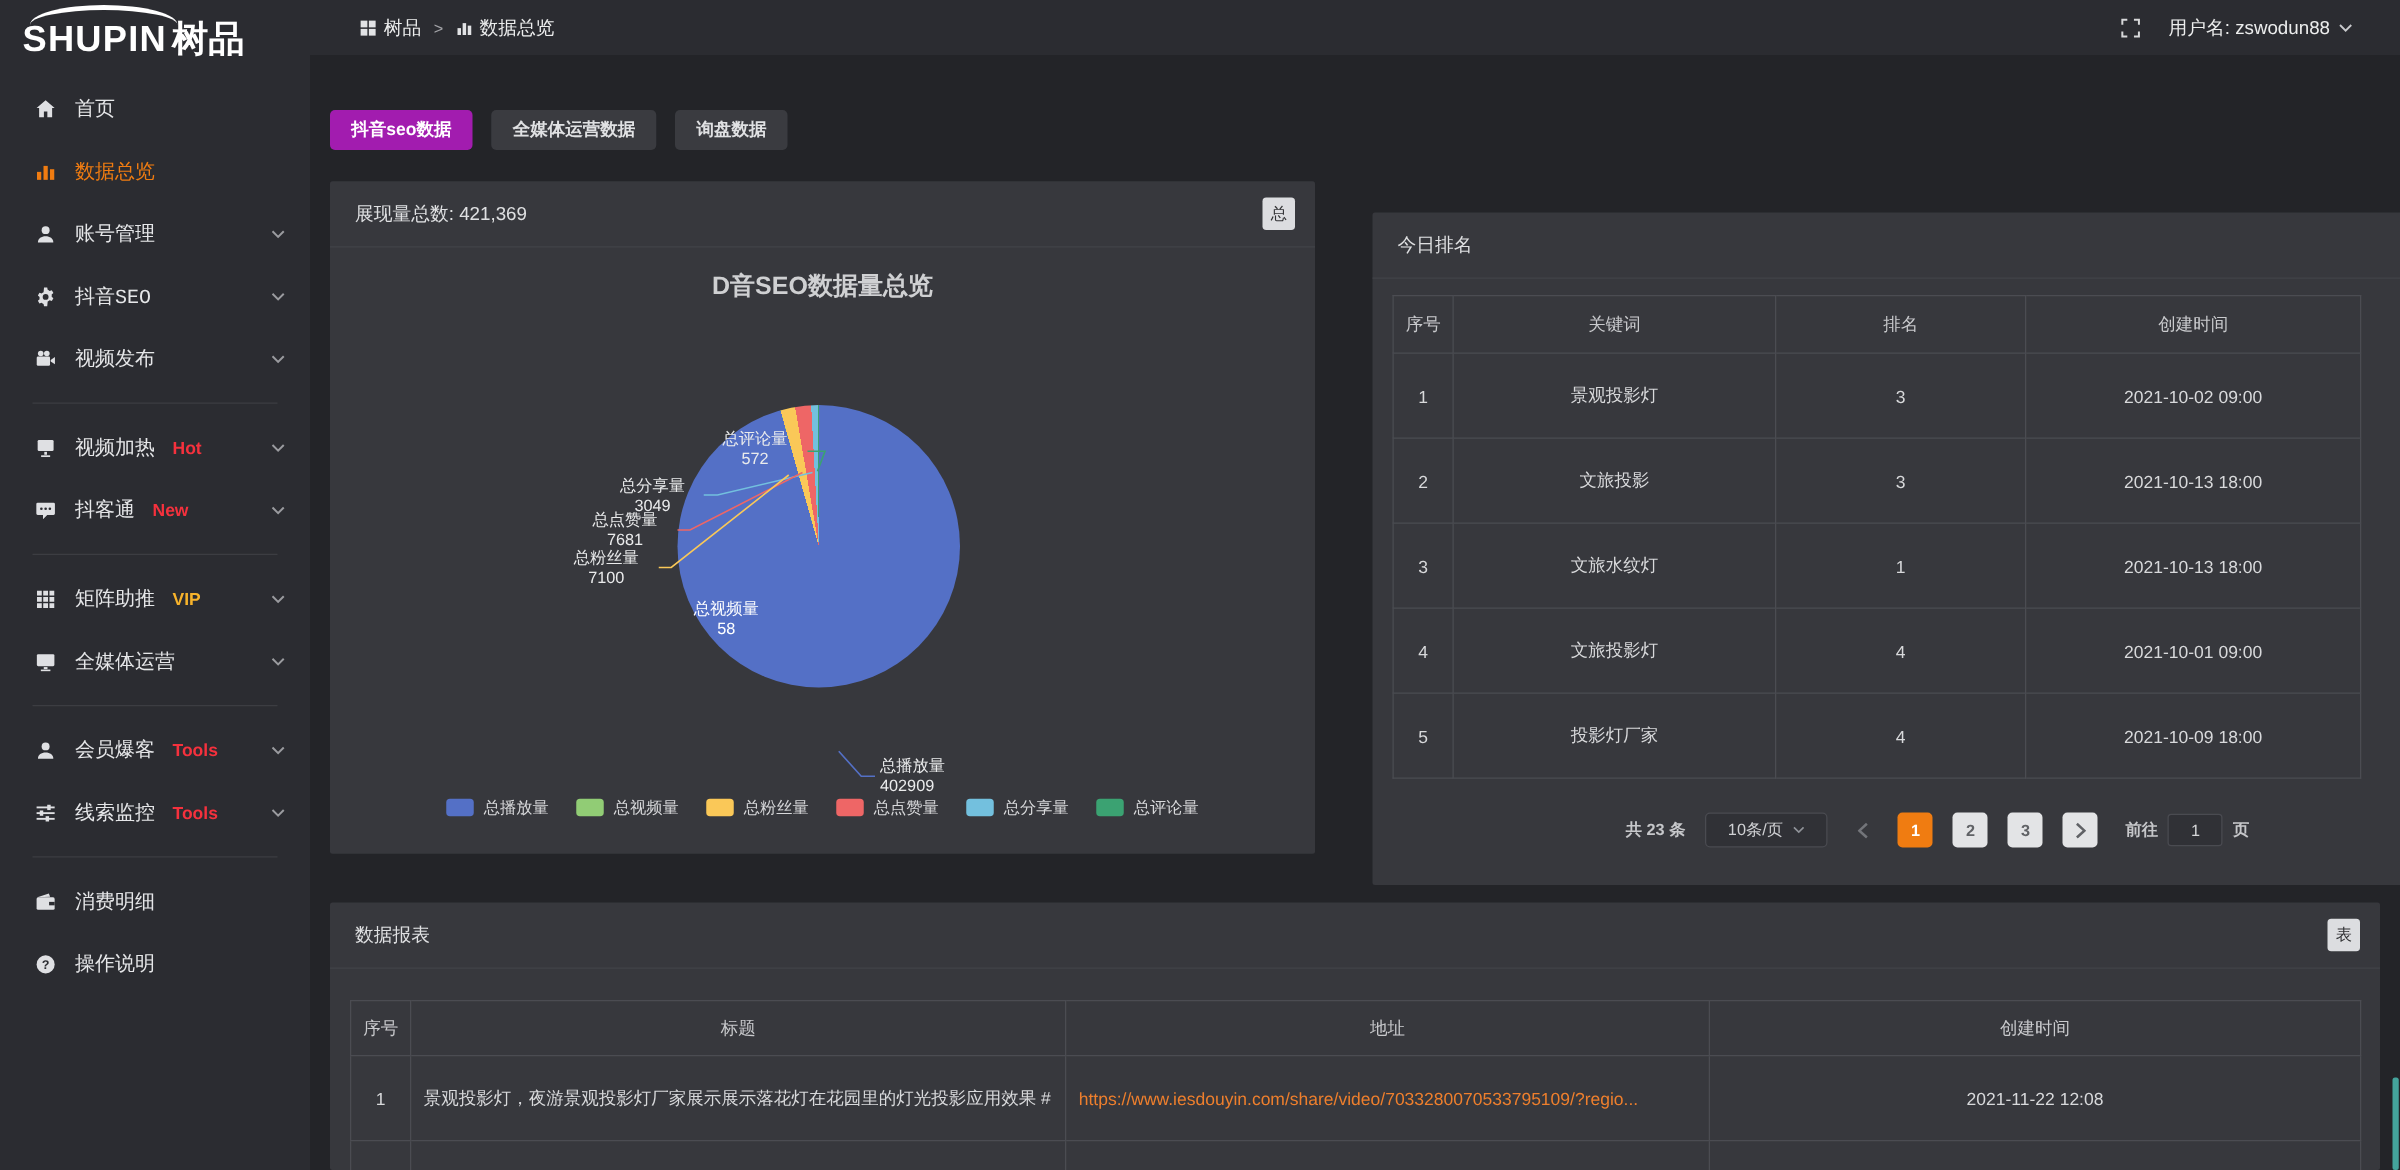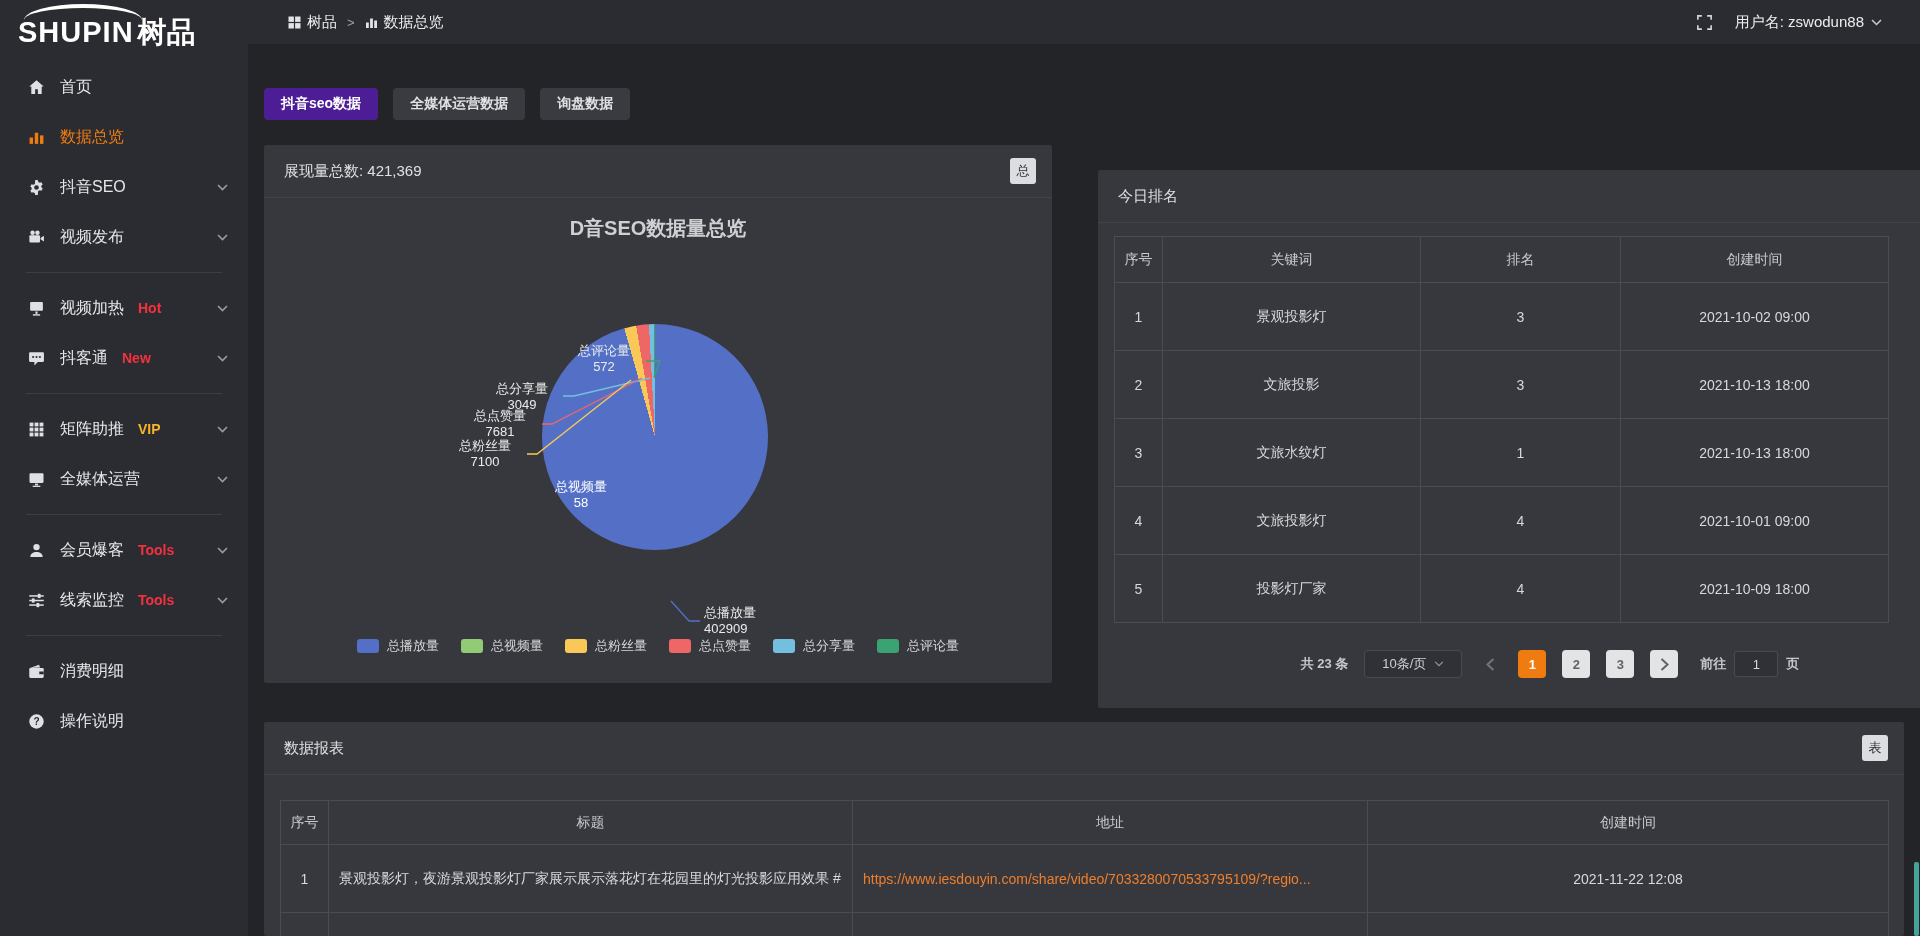--- a/index.html
+++ b/index.html
@@ -10,21 +10,21 @@
   
   .sidebar { position:absolute; left:0; top:0; width:248px; height:936px; background:#2b2c31; z-index:5; }
   .logo { position:relative; height:58px; padding:10px 0 0 18px; }
   .logo-arc { position:absolute; left:24px; top:4px; width:118px; height:16px;
     border-top:4px solid #fff; border-radius:50% 50% 0 0 / 100% 100% 0 0; }
   .logo-text { font-size:29px; font-weight:800; color:#fff; letter-spacing:1px; line-height:44px; white-space:nowrap; }
   .logo-text .cn { letter-spacing:0; margin-left:4px; }
   .menu { margin-top:4px; }
   .mi { display:flex; align-items:center; height:50px; padding:0 20px 0 28px; cursor:pointer; }
   .mi .ic { width:17px; height:17px; flex:none; fill:#dfe0e3; }
-  .mi .ml { margin-left:15px; font-size:16px; color:#e6e7e9; }
+  .mi .ml { margin-left:15px; font-size:16px; color:#e6e7e9;font-family:Liberation Mono, monospace; }
   .mi.active .ic { fill:#f07c11; }
   .mi.active .ml { color:#f07c11; }
   .mi .tag { margin-left:14px; font-size:14px; font-weight:800; }
   .mi .chev { margin-left:auto; width:11px; height:7px; stroke:#9a9b9f; fill:none; stroke-width:1.6; }
   .mdiv { height:1px; background:#3c3d42; margin:10px 26px; }
 
   
   .topbar { position:absolute; left:248px; top:0; width:1672px; height:44px; background:#2b2c31;
     display:flex; align-items:center; z-index:4; }
   .crumbs { display:flex; align-items:center; margin-left:40px; gap:8px; }
@@ -33,21 +33,21 @@
   .crumb-sep { color:#a2a3a7; font-size:13px; margin:0 2px; }
   .top-right { margin-left:auto; display:flex; align-items:center; gap:22px; padding-right:38px; }
   .fsbtn { width:17px; height:17px; fill:#d7d8da; cursor:pointer; }
   .userbox { display:flex; align-items:center; gap:7px; font-size:15px; color:#eceded; cursor:pointer; }
   .userbox .chev { width:11px; height:7px; stroke:#c9cacd; fill:none; stroke-width:1.5; }
 
   
   .tabs { position:absolute; left:264px; top:88px; display:flex; gap:15px; }
   .tab { height:32px; padding:0 17px; display:flex; align-items:center; border-radius:4px;
     background:#3a3b40; color:#e0e1e3; font-size:14px; font-weight:700; cursor:pointer; }
-  .tab.active { background:#4c1d95; color:#fff; }
+  .tab.active { background:#a21caf; color:#fff; }
 
   
   .panel { position:absolute; background:#37383d; border-radius:2px; }
   .panel-hd { position:relative; height:52px; }
   .panel-title { position:absolute; left:20px; top:17px; font-size:15px; color:#dfe0e2; }
   .corner-btn { position:absolute; right:16px; top:13px; width:26px; height:26px; border-radius:3px;
     background:#dcdde0; color:#303133; font-size:13px; display:flex; align-items:center;
     justify-content:center; cursor:pointer; }
   .panel-sep { position:absolute; left:0; right:0; top:52px; height:1px; background:#424348; }
 
@@ -130,20 +130,30 @@
 
     <div class="mi active">
       <svg class="ic" viewBox="0 0 16 16">
           <rect x="1.5" y="8" width="3.2" height="6"></rect>
           <rect x="6.4" y="3.5" width="3.2" height="10.5"></rect>
           <rect x="11.3" y="6" width="3.2" height="8"></rect>
         </svg>
       <span class="ml">数据总览</span>
     </div>
 
+    <div class="mi">
+      <svg class="ic" viewBox="0 0 16 16">
+          <circle cx="8" cy="4.8" r="3"></circle>
+          <path d="M2.2 14.2c0-3.1 2.6-4.7 5.8-4.7s5.8 1.6 5.8 4.7z"></path>
+        </svg>
+      <span class="ml">账号管理</span>
+      <svg class="chev" viewBox="0 0 11 7">
+          <path d="M1 1l4.5 4.5L10 1"></path>
+        </svg>
+    </div>
 
     <div class="mi">
       <svg class="ic" viewBox="0 0 16 16">
           <path fill-rule="evenodd" d="M6.8 1h2.4l.35 1.7c.52.2 1 .49 1.45.84l1.65-.55 1.2 2.08-1.3 1.15a5.4 5.4 0 0 1 0 1.66l1.3 1.15-1.2 2.08-1.65-.55c-.44.35-.93.63-1.45.84L9.2 15H6.8l-.35-1.7a5.3 5.3 0 0 1-1.45-.84l-1.65.55-1.2-2.08 1.3-1.15a5.4 5.4 0 0 1 0-1.66l-1.3-1.15 1.2-2.08 1.65.55c.44-.35.93-.63 1.45-.84zM8 5.8a2.2 2.2 0 1 0 0 4.4 2.2 2.2 0 0 0 0-4.4z"></path>
         </svg>
       <span class="ml">抖音SEO</span>
       <svg class="chev" viewBox="0 0 11 7">
           <path d="M1 1l4.5 4.5L10 1"></path>
         </svg>
     </div>

